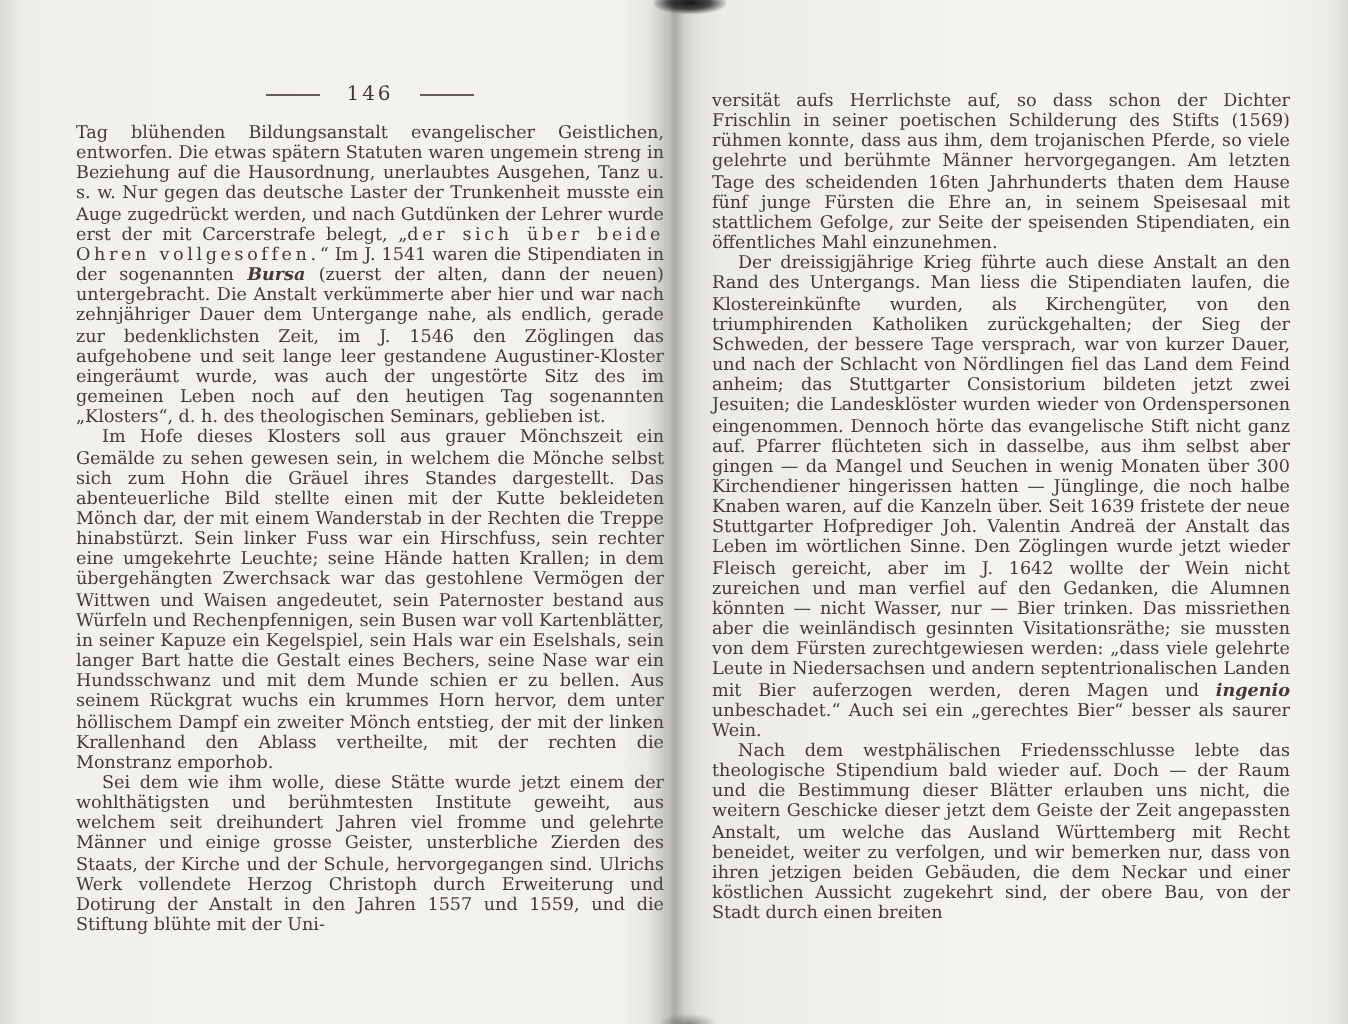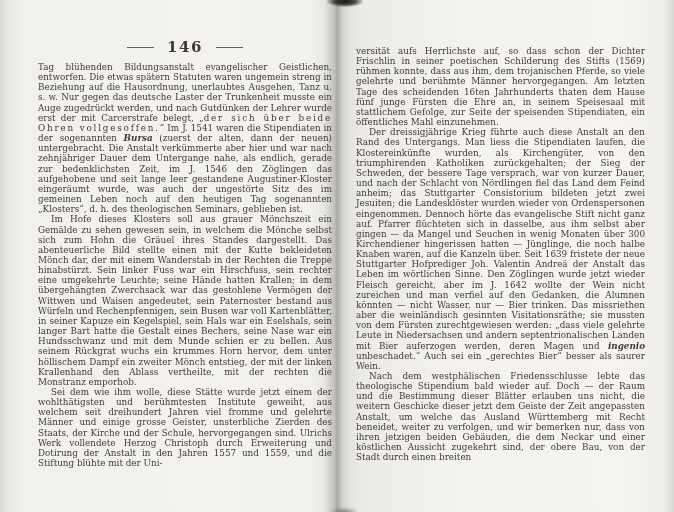--- a/index.html
+++ b/index.html
@@ -31,21 +31,21 @@
     background:radial-gradient(ellipse at center, rgba(40,40,38,0.45) 0%,
       rgba(60,60,58,0) 75%);
   }
   .page-block { position:absolute; }
   .page-header {
     display:flex; align-items:center; justify-content:center;
     gap:13px; height:14px; margin-bottom:8px;
   }
   .header-rule { width:27px; height:0; border-top:1.2px solid #4a453e; opacity:0.85; }
   .page-number {
-    font-size:15px; font-weight:bold; letter-spacing:1.5px;
+    font-size:10px; font-weight:normal; letter-spacing:1.5px;
     color:#3e3a33;
   }
   .page-text {
     color:#403b34;
     font-size:8.8px; line-height:10.15px;
     text-align:justify;
     text-rendering:optimizeLegibility;
   }
   .para { margin:0; }
   .para.indent { text-indent:13px; }

